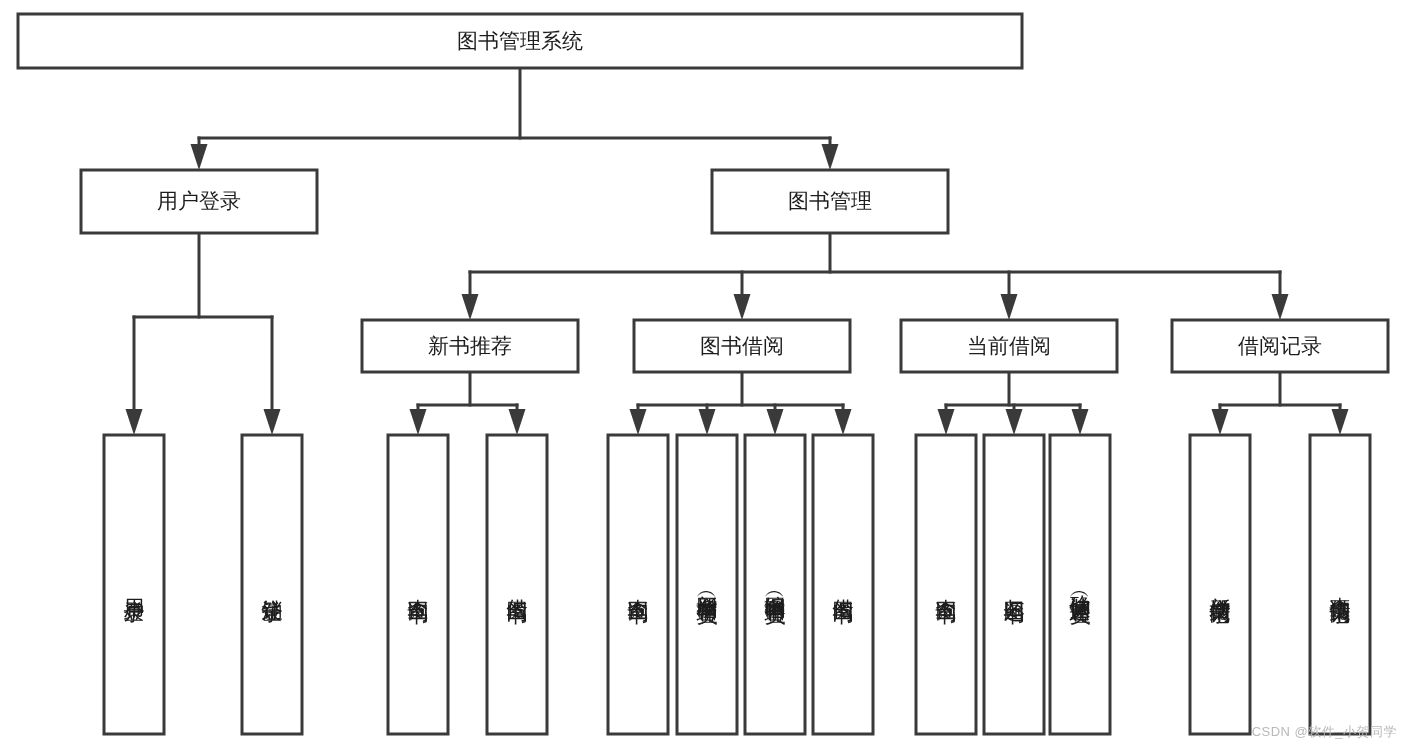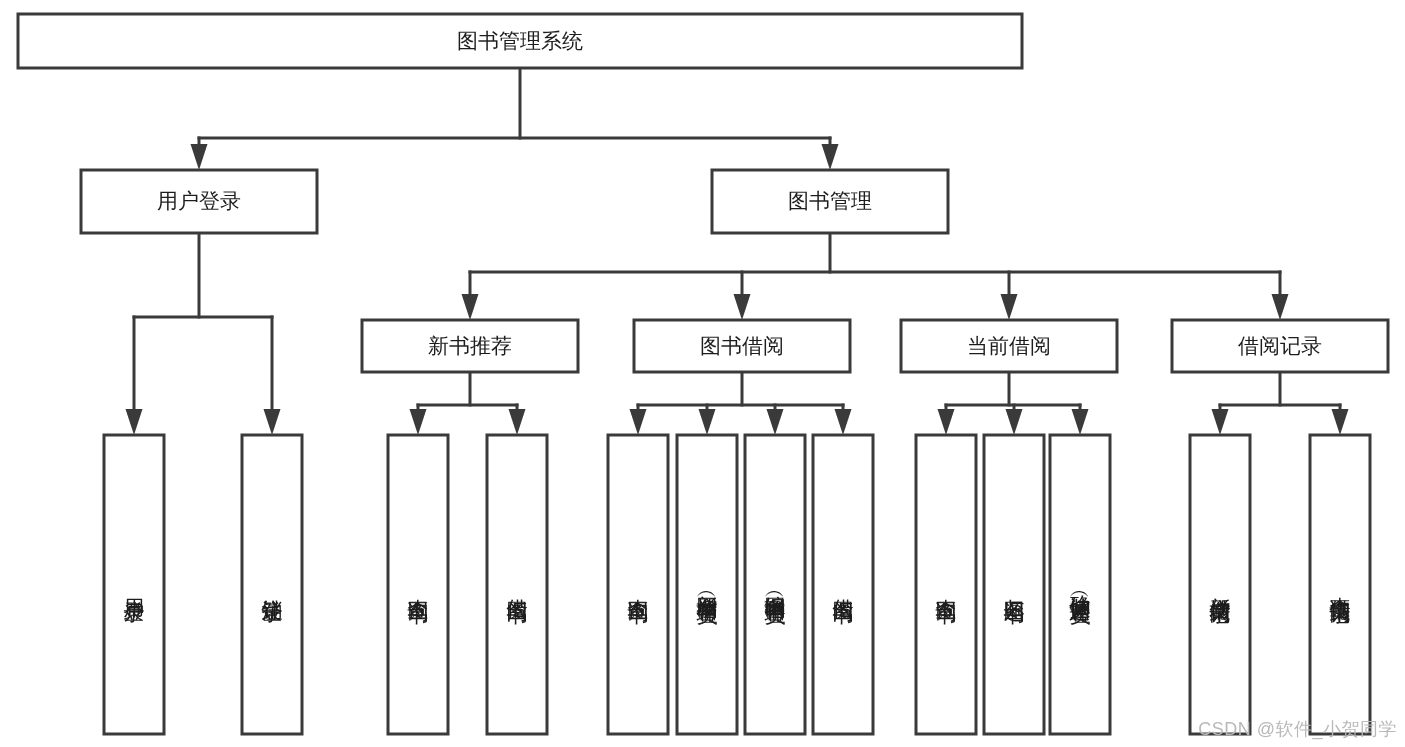--- a/index.html
+++ b/index.html
@@ -60,21 +60,21 @@
   }
   .arrow-head {
     fill: #3a3a3a;
     stroke: none;
   }
   .watermark {
     position: absolute;
     right: 8px;
     bottom: 6px;
     font-family: "Liberation Sans", "DejaVu Sans", sans-serif;
-    font-size: 18px;
+    font-size: 13px;
     color: #b9b9b9;
     letter-spacing: 0.5px;
     white-space: nowrap;
     pointer-events: none;
   }
 </style>
 </head>
 <body>
 
 <svg id="diagram" viewBox="0 0 1405 747" xmlns="http://www.w3.org/2000/svg">

